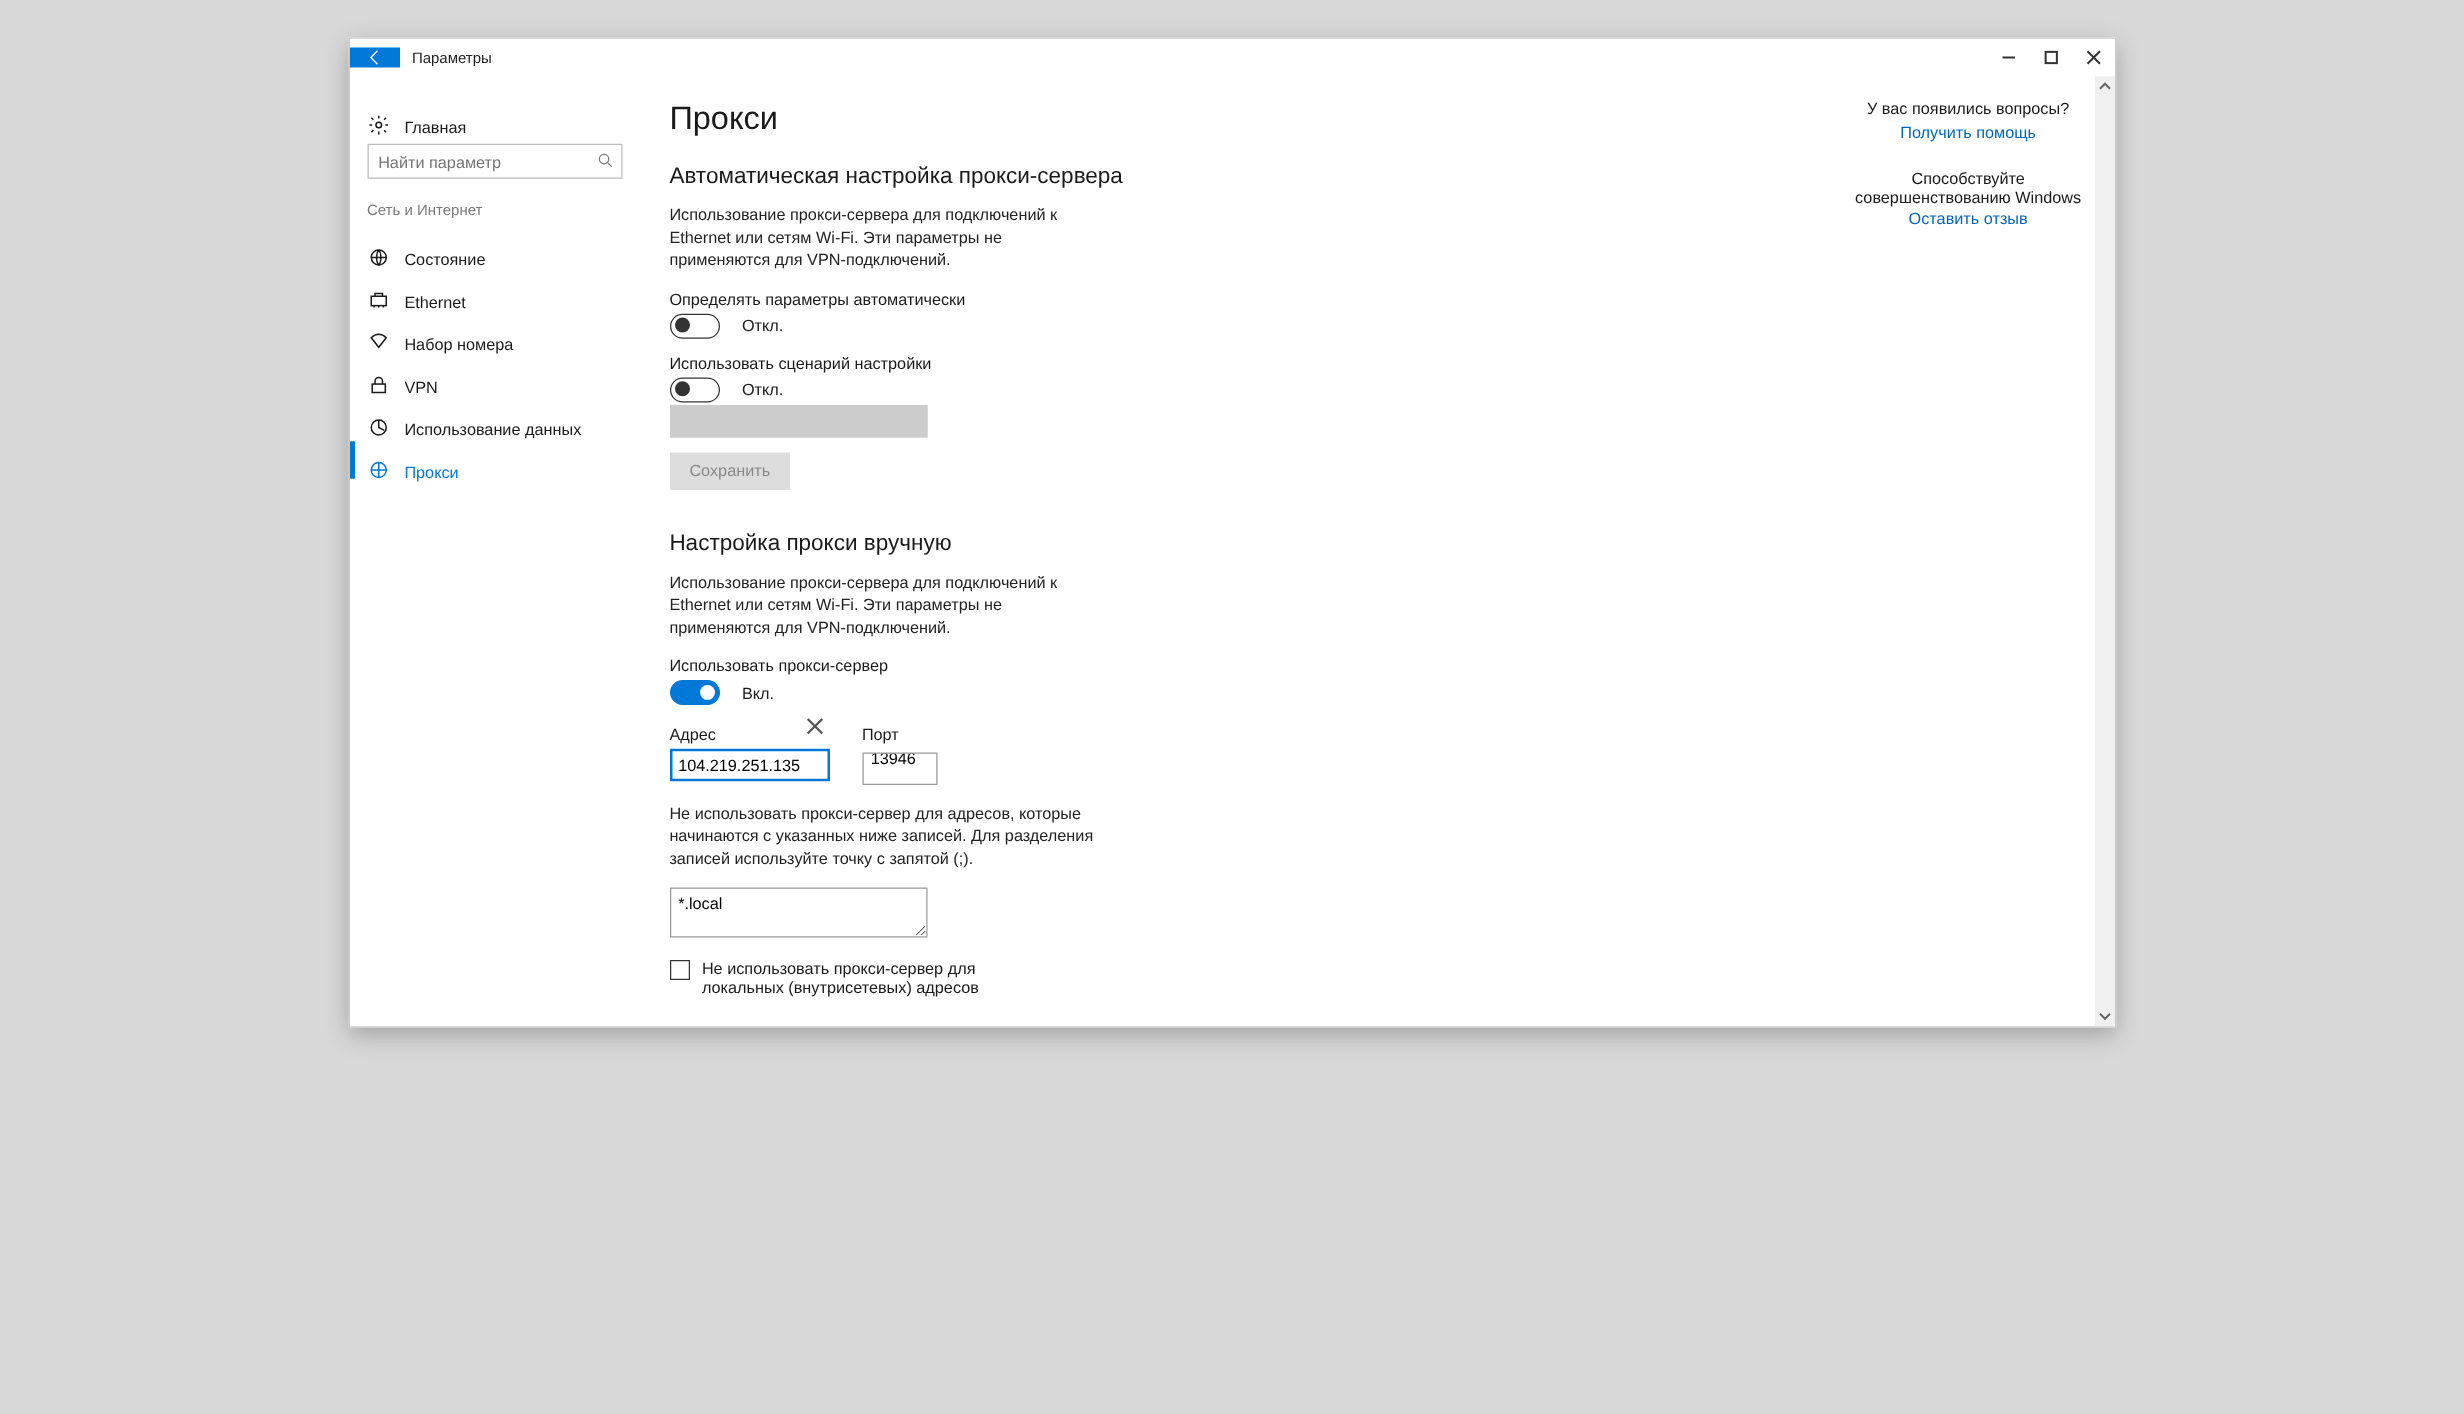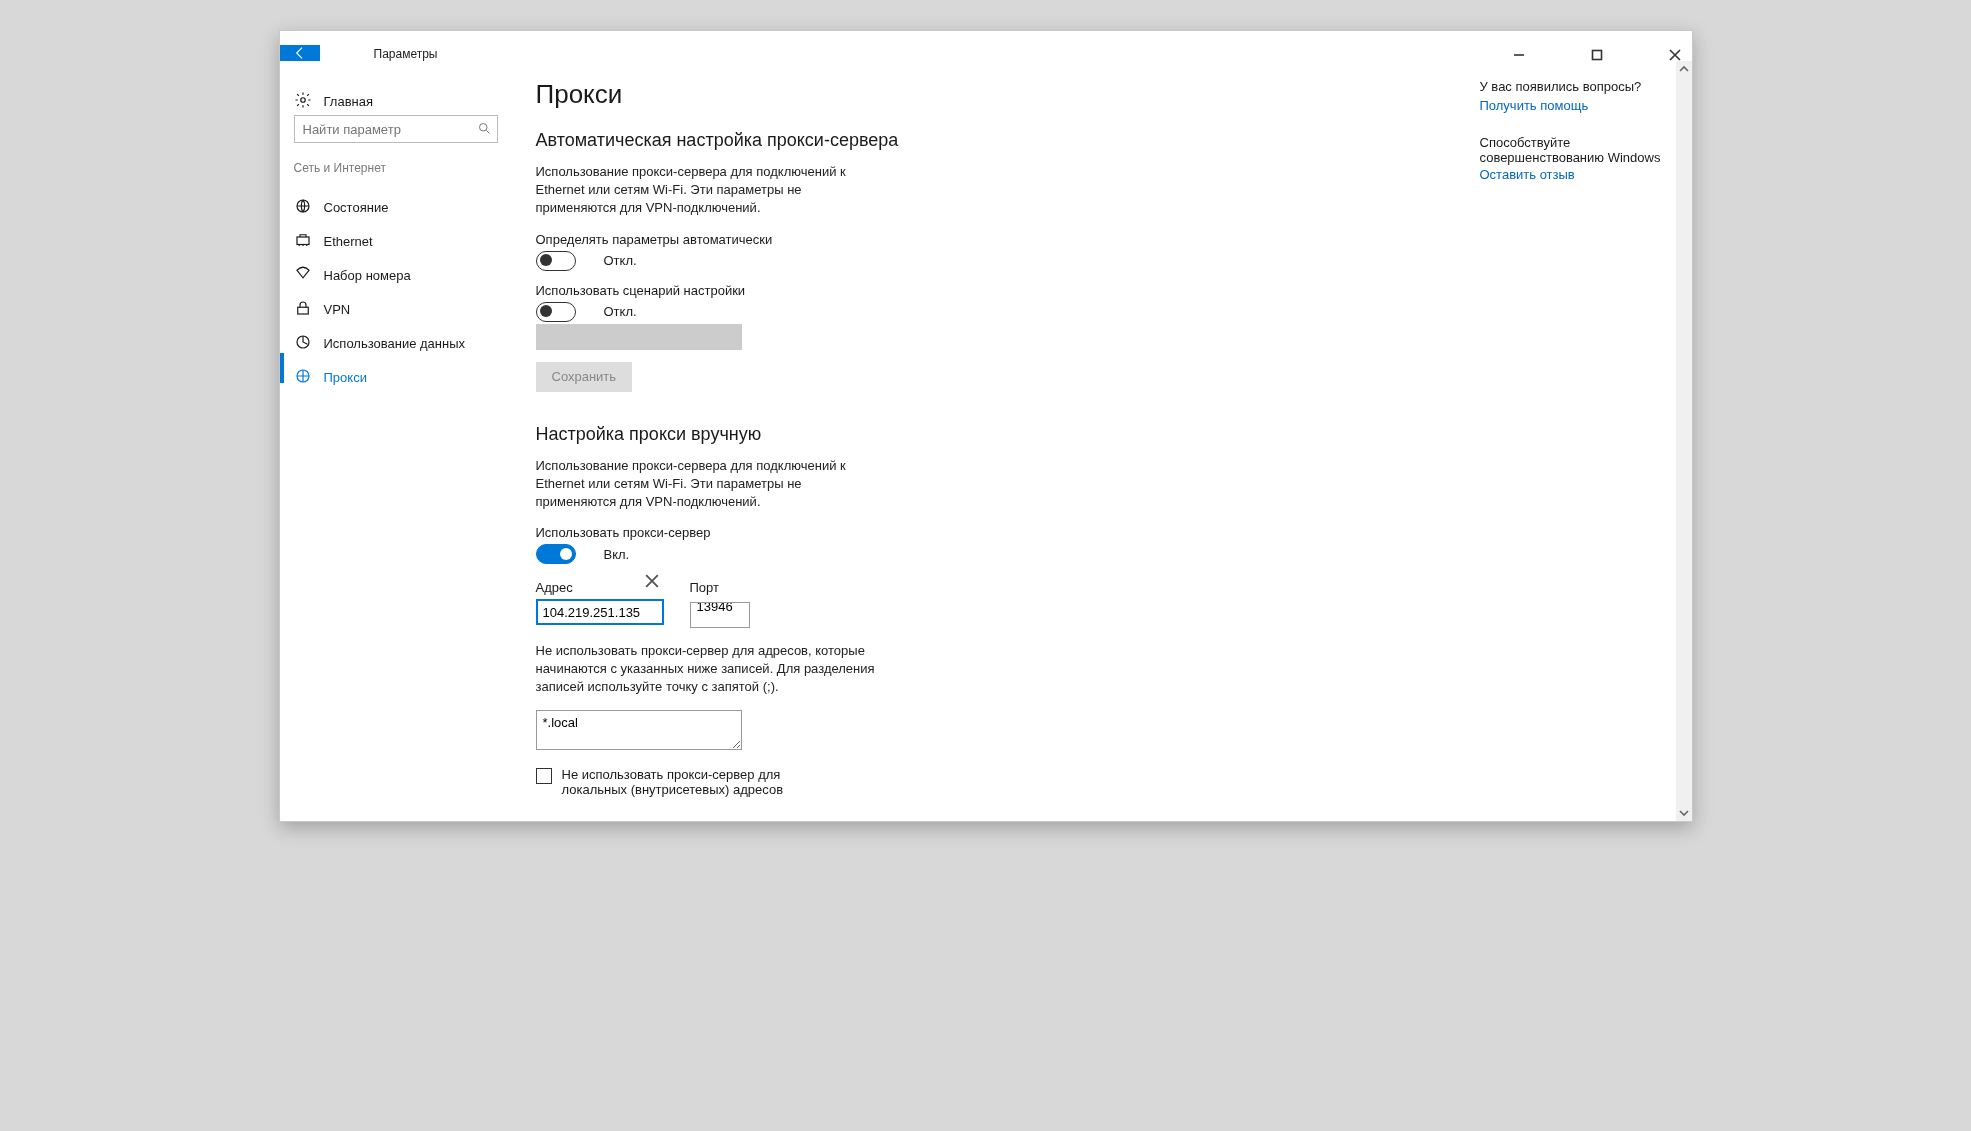--- a/index.html
+++ b/index.html
@@ -6,21 +6,21 @@
 body { background: #d8d8d8; display: flex; justify-content: center; align-items: flex-start; padding: 30px 20px; }
 .window {
   width: 1414px; height: 792px;
   background: #fff;
   border: 1px solid #c8c8c8;
   box-shadow: 0 6px 18px rgba(0,0,0,.25);
   display: flex; flex-direction: column;
   font-size: 13px; color: #1a1a1a;
   position: relative;
 }
-.titlebar { height: 30px; display: flex; align-items: flex-end; gap: 44px; }
+.titlebar { height: 30px; display: flex; align-items: center; }
 .back { width: 40px; background: #0078d7; display:flex; align-items:center; justify-content:center; }
 .back svg { width:16px; height:16px; stroke:#fff; }
 .title { flex:0 0 auto; display:flex; align-items:center; padding-left:10px; font-size:12px; color:#222; }
 .titlebar-spacer { flex:1; }
 .winctrl { width:34px; display:flex; align-items:center; justify-content:center; color:#333; }
 .winctrl svg { width:12px; height:12px; }
 .body { flex:1; display:flex; overflow:hidden; }
 .sidebar { width:236px; padding:14px 0 0 0; display:flex; flex-direction:column; }
 .sb-row { display:flex; align-items:flex-end; height:34px; padding-left:14px; gap:12px; }
 .sb-row.active { color:#0078d7; position:relative; }
@@ -32,40 +32,40 @@
   width:100%; height:28px; padding:0 26px 0 8px;
   border:1px solid #bbb; background:#fff; font-size:13px; color:#666;
 }
 .search-wrap { position:relative; }
 .search-wrap .sicon { position:absolute; right:6px; top:6px; width:15px; height:15px; color:#777; }
 .main { flex:1; padding:18px 20px 20px 20px; overflow-y:auto; position:relative; }
 .main h1 { font-size:26px; font-weight:400; margin-bottom:20px; }
 .section-title { font-size:18px; font-weight:400; margin-top:10px; margin-bottom:12px; }
 .desc { font-size:13px; color:#222; max-width:320px; line-height:1.4; margin-bottom:14px; }
 .label { font-size:13px; margin-top:12px; margin-bottom:4px; }
-.toggle-row { display:flex; align-items:center; gap:28px; margin-bottom:2px; }
+.toggle-row { display:flex; align-items:center; gap:18px; margin-bottom:2px; }
 .toggle {
   width:40px; height:20px; border:1px solid #333; border-radius:10px; position:relative; background:#fff;
 }
 .toggle .knob { position:absolute; top:2.5px; left:3px; width:12px; height:12px; border-radius:50%; background:#333; }
 .toggle.on { background:#0078d7; border-color:#0078d7; }
 .toggle.on .knob { left:auto; right:3px; background:#fff; }
 .toggle-state { font-size:13px; }
 .input-disabled { width:206px; height:26px; background:#ccc; border:1px solid #ccc; }
 .btn { display:inline-flex; align-items:center; justify-content:center; height:30px; padding:0 16px; background:#ccc; border:none; font-size:13px; color:#333; margin-top:12px; }
 .btn.disabled { color:#888; background:#ddd; }
 .field-row { display:flex; gap:26px; margin-top:4px; }
 .txt { height:26px; border:1px solid #999; padding:0 22px 16px 6px; font-size:13px; }
 .txt.focus { border:2px solid #0078d7; padding:0 21px 0 5px; }
 .field-addr { position:relative; }
 .clr { position:absolute; right:5px; top:6px; width:14px; height:14px; color:#555; }
 .bypass-box { width:206px; height:40px; border:1px solid #999; padding:4px 6px; font-size:13px; }
 .chk-row { display:flex; align-items:flex-start; gap:10px; margin-top:14px; max-width:310px; }
 .chk { width:16px; height:16px; border:1px solid #333; margin-top:1px; flex-shrink:0; }
-.rightpane { position:absolute; right:22px; top:18px; width:190px; font-size:13px; }
+.rightpane { position:absolute; right:22px; top:18px; width:190px; font-size:13px;text-align:center; }
 .rightpane .q { margin-bottom:4px; }
 .rightpane .link { color:#0067c0; margin-bottom:22px; display:block; }
 .rightpane .improve { margin-top:6px; }
 .scrollbar { position:absolute; right:0; top:30px; bottom:0; width:16px; background:#f0f0f0; }
 .scrollbar .up, .scrollbar .down { height:16px; display:flex; align-items:center; justify-content:center; color:#666; }
 .scrollbar .down { position:absolute; bottom:0; width:100%; }
 svg { stroke: currentColor; fill: none; stroke-width: 1.6; }
 </style>
 </head>
 <body>

